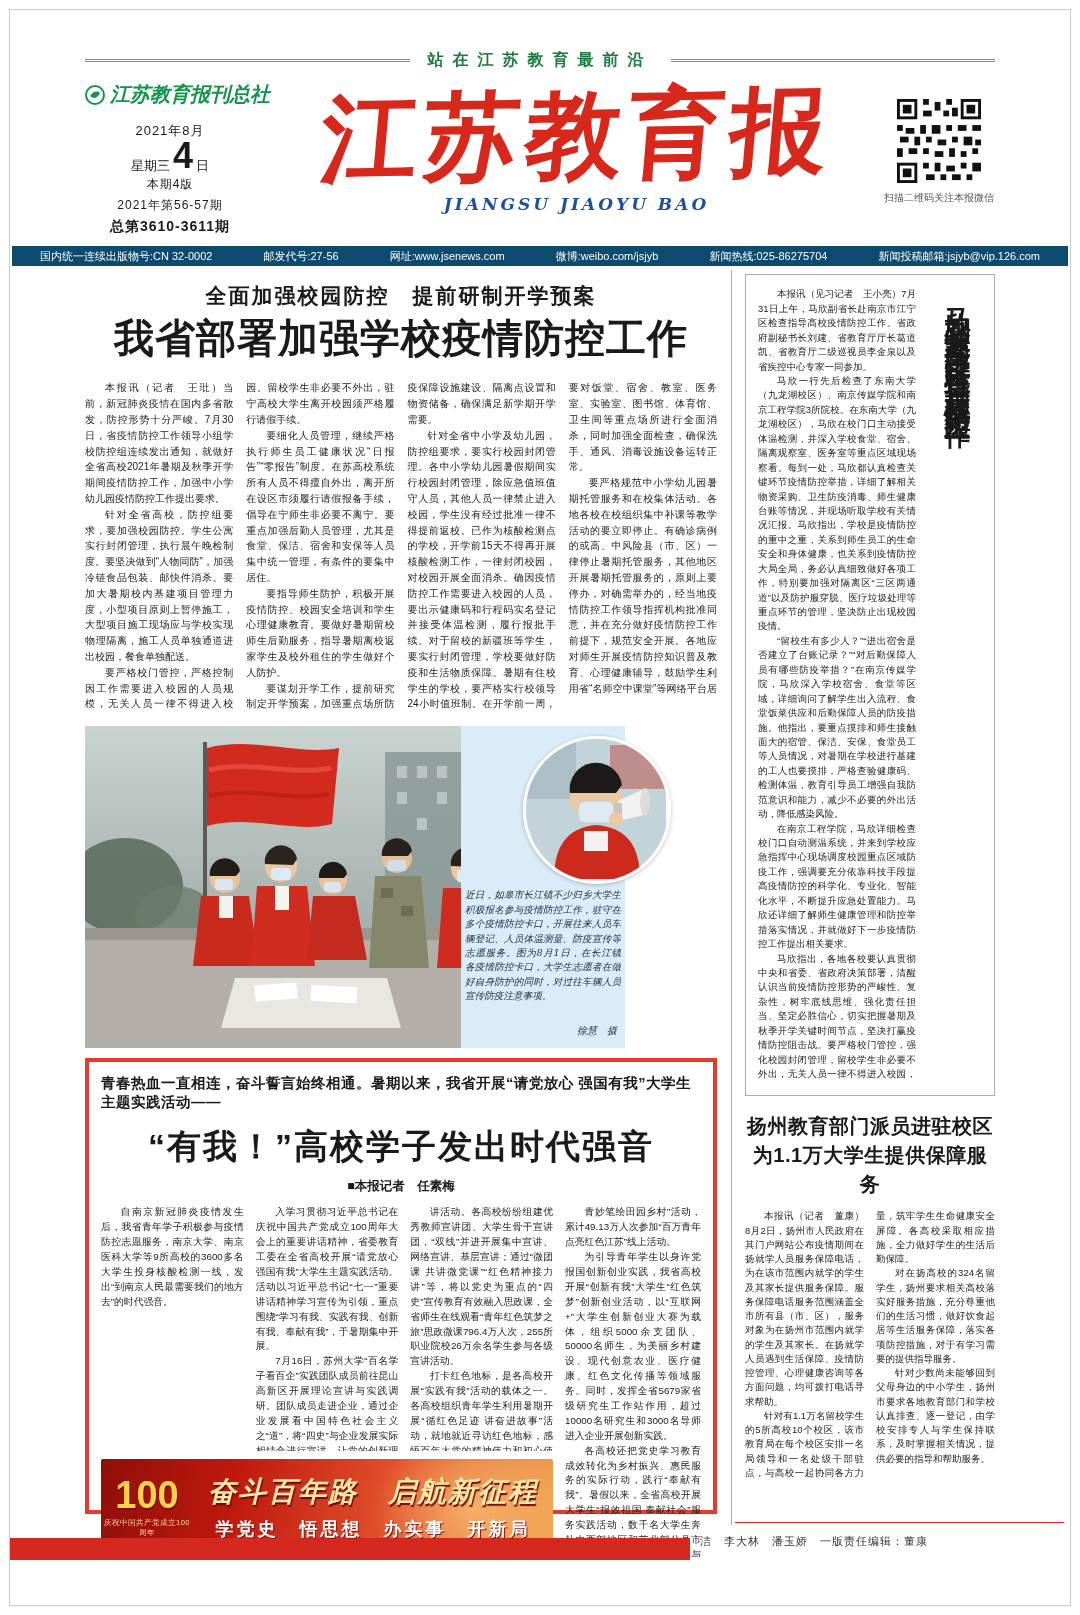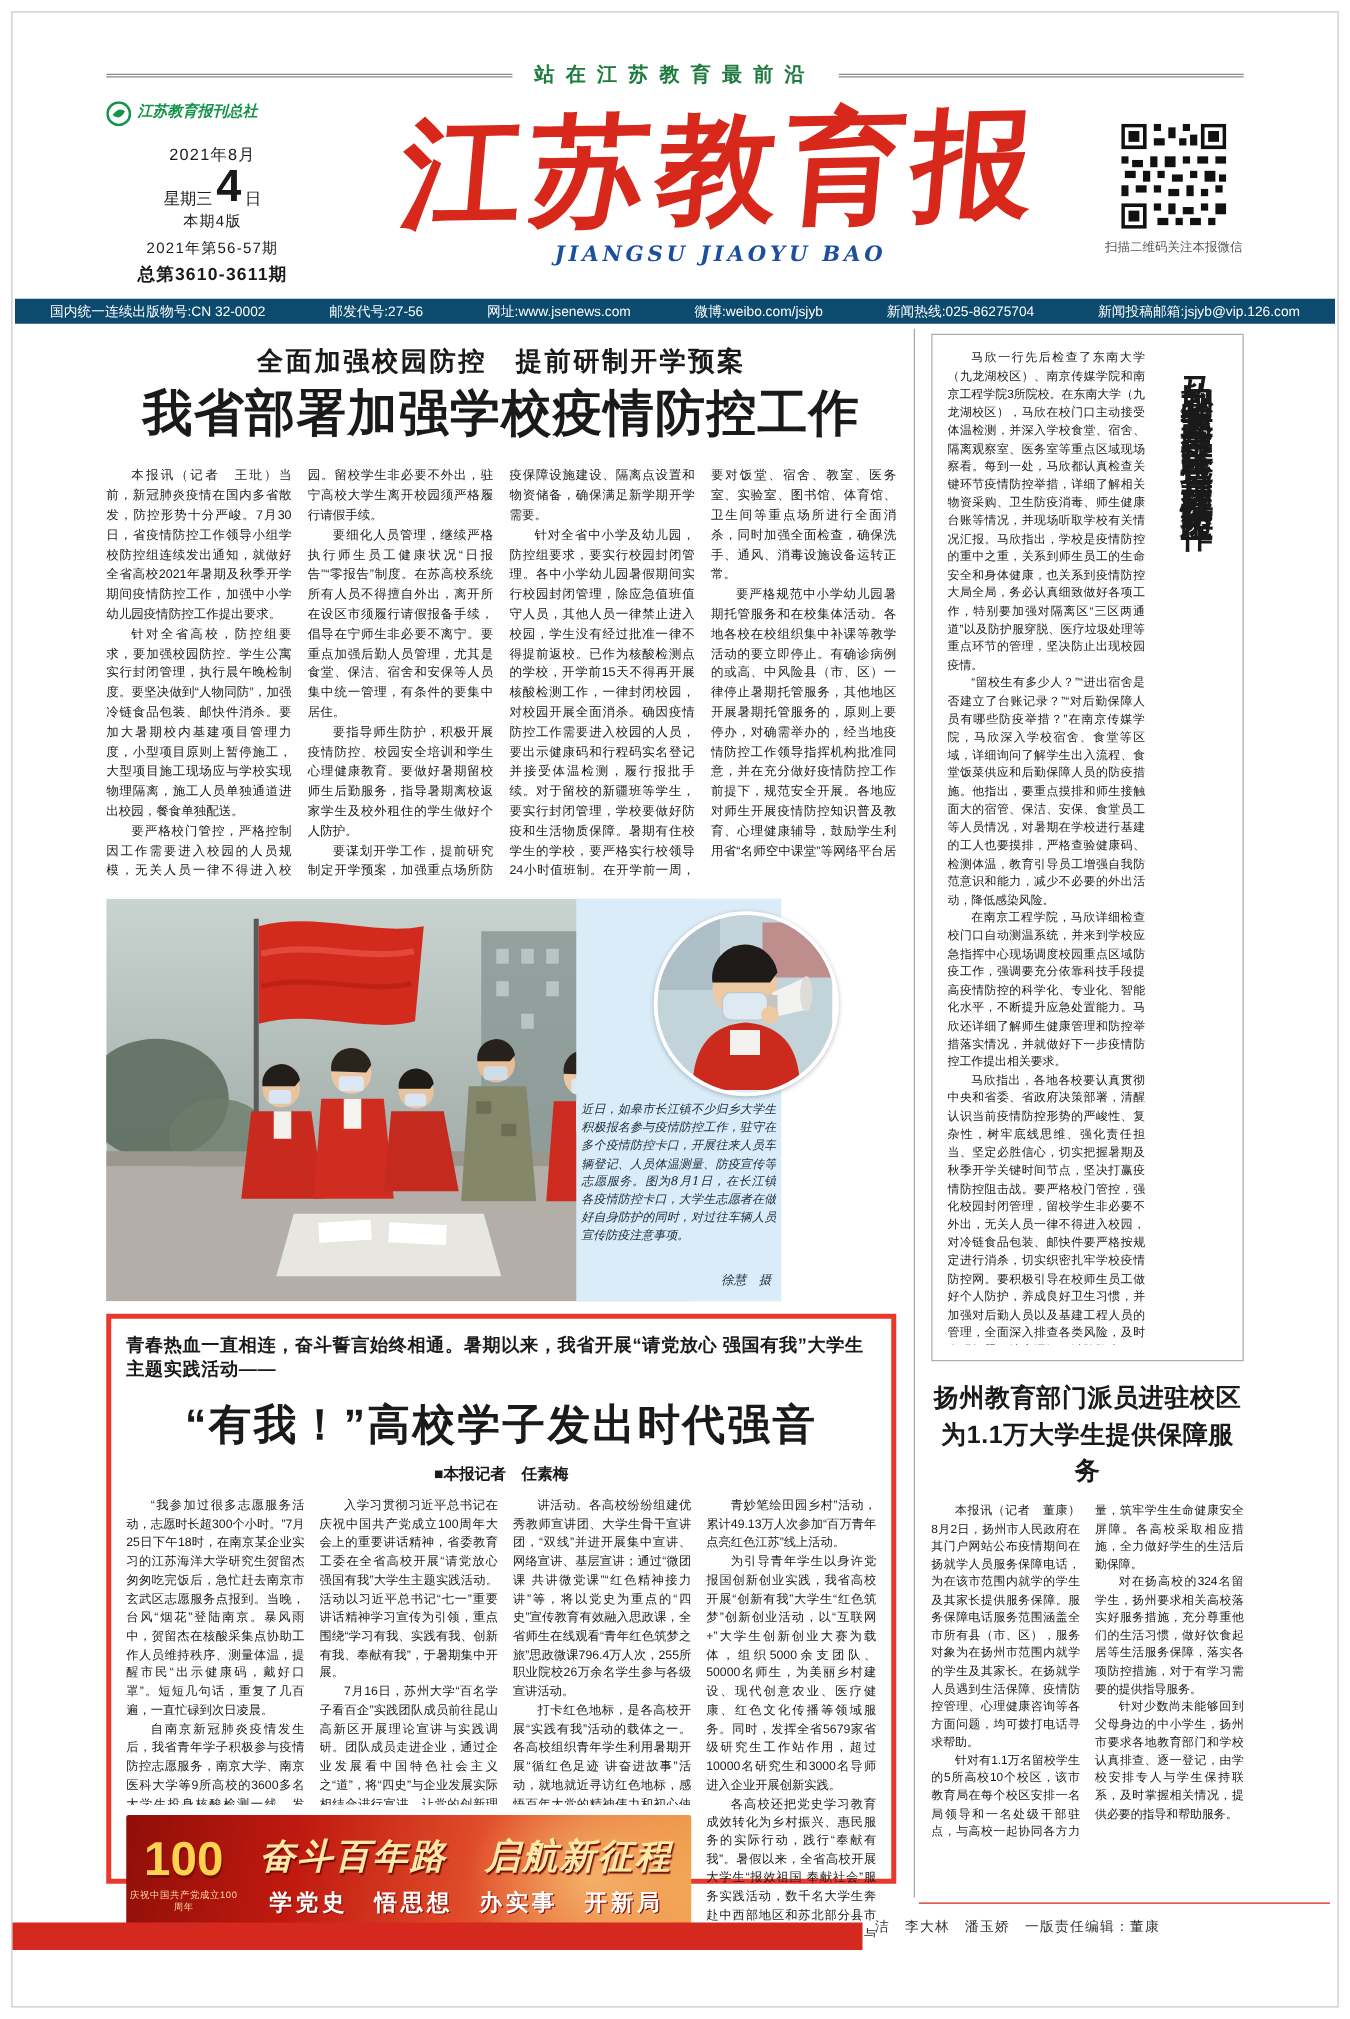--- a/index.html
+++ b/index.html
@@ -8,22 +8,22 @@
   .frame{position:absolute;inset:9px;border:1px solid #c9c9c9;pointer-events:none;}
 
   
   .topline{margin:50px 85px 0;display:flex;align-items:center;gap:18px;}
   .topline .rule{flex:1;border-top:3px double #8a8a8a;height:0;}
   .tagline{color:#1e7a3f;font-weight:bold;font-size:16px;letter-spacing:9px;white-space:nowrap;}
 
   
   .masthead{margin:10px 85px 0;display:flex;align-items:flex-start;}
   .mh-left{width:185px;flex:none;}
-  .logo-row{display:flex;align-items:flex-start;gap:5px;color:#13944b;font-weight:bold;
-            font-size:12px;font-style:italic;white-space:nowrap;}
+  .logo-row{display:flex;align-items:center;gap:5px;color:#13944b;font-weight:bold;
+            font-size:20px;font-style:italic;white-space:nowrap;}
   .dateblock{margin-top:14px;text-align:center;width:170px;}
   .d1{font-size:13px;letter-spacing:1px;}
   .d2{font-size:13px;display:flex;align-items:flex-end;justify-content:center;gap:3px;line-height:1;}
   .d2 .big{font-size:36px;font-weight:bold;line-height:.9;}
   .d3,.d4{font-size:12px;margin-top:4px;letter-spacing:1px;}
   .d5{font-size:14px;font-weight:bold;margin-top:4px;letter-spacing:1px;}
   .mh-center{flex:1;text-align:center;}
   .paper-title{font-family:"DejaVu Serif","Liberation Serif",serif;font-weight:900;color:#d7281b;
                font-size:96px;line-height:1.05;letter-spacing:6px;transform:skewX(-6deg) rotate(-1deg);
                display:inline-block;margin-top:4px;white-space:nowrap;}
@@ -308,21 +308,20 @@
       </figure>
 
       <div class="feature-box">
         <div class="feature-kicker">青春热血一直相连，奋斗誓言始终相通。暑期以来，我省开展“请党放心 强国有我”大学生主题实践活动——</div>
         <div class="feature-title">“有我！”高校学子发出时代强音</div>
         <div class="feature-byline">■本报记者　任素梅</div>
         <div class="feature-body">
           <div class="f-left">
             <div class="f-left-cols">
               <div class="fcol">
-                  <p class="para">“我参加过很多志愿服务活动，志愿时长超300个小时。”7月25日下午18时，在南京某企业实习的江苏海洋大学研究生贺留杰匆匆吃完饭后，急忙赶去南京市玄武区志愿服务点报到。当晚，台风“烟花”登陆南京。暴风雨中，贺留杰在核酸采集点协助工作人员维持秩序、测量体温，提醒市民“出示健康码，戴好口罩”。短短几句话，重复了几百遍，一直忙碌到次日凌晨。</p>
                   <p class="para">自南京新冠肺炎疫情发生后，我省青年学子积极参与疫情防控志愿服务，南京大学、南京医科大学等9所高校的3600多名大学生投身核酸检测一线，发出“到南京人民最需要我们的地方去”的时代强音。</p>
                 </div>
               <div class="fcol">
                   <p class="para">入学习贯彻习近平总书记在庆祝中国共产党成立100周年大会上的重要讲话精神，省委教育工委在全省高校开展“请党放心 强国有我”大学生主题实践活动。活动以习近平总书记“七一”重要讲话精神学习宣传为引领，重点围绕“学习有我、实践有我、创新有我、奉献有我”，于暑期集中开展。</p>
                   <p class="para">7月16日，苏州大学“百名学子看百企”实践团队成员前往昆山高新区开展理论宣讲与实践调研。团队成员走进企业，通过企业发展看中国特色社会主义之“道”，将“四史”与企业发展实际相结合进行宣讲，让党的创新理论进基层、进企业。</p>
                 </div>
               <div class="fcol">
                   <p class="para">讲活动。各高校纷纷组建优秀教师宣讲团、大学生骨干宣讲团，“双线”并进开展集中宣讲、网络宣讲、基层宣讲；通过“微团课 共讲微党课”“红色精神接力讲”等，将以党史为重点的“四史”宣传教育有效融入思政课，全省师生在线观看“青年红色筑梦之旅”思政微课796.4万人次，255所职业院校26万余名学生参与各级宣讲活动。</p>
                   <p class="para">打卡红色地标，是各高校开展“实践有我”活动的载体之一。各高校组织青年学生利用暑期开展“循红色足迹 讲奋进故事”活动，就地就近寻访红色地标，感悟百年大党的精神伟力和初心使命；打卡美丽乡村，感受改革开放和乡村振兴的伟大成就；走近老红军、老战士、英雄模范、时代楷模、道德模范、抗疫先锋等英模人物，学习身边榜样的先进事迹和崇高精神。</p>
                 </div>
@@ -343,20 +342,21 @@
               <p class="para">为引导青年学生以身许党报国创新创业实践，我省高校开展“创新有我”大学生“红色筑梦”创新创业活动，以“互联网+”大学生创新创业大赛为载体，组织5000余支团队、50000名师生，为美丽乡村建设、现代创意农业、医疗健康、红色文化传播等领域服务。同时，发挥全省5679家省级研究生工作站作用，超过10000名研究生和3000名导师进入企业开展创新实践。</p>
               <p class="para">各高校还把党史学习教育成效转化为乡村振兴、惠民服务的实际行动，践行“奉献有我”。暑假以来，全省高校开展大学生“报效祖国 奉献社会”服务实践活动，数千名大学生奔赴中西部地区和苏北部分县市开展支教。高校博士生团队与乡镇合作共建，围绕农产品品牌打造、农产品溯源、产业链壮大等提供指导和服务；农林院校助农团队为农户提供育秧、插秧、农业生产技术指导，助力农村经济发展和农民增收。</p>
             </div>
         </div>
       </div>
     </div>
 
     <div class="right-col">
       <div class="r1-box">
         <div class="r1-body">
+            <p class="para">本报讯（见习记者　王小亮）7月31日上午，马欣副省长赴南京市江宁区检查指导高校疫情防控工作。省政府副秘书长刘建、省教育厅厅长葛道凯、省教育厅二级巡视员李金泉以及省疾控中心专家一同参加。</p>
             <p class="para">马欣一行先后检查了东南大学（九龙湖校区）、南京传媒学院和南京工程学院3所院校。在东南大学（九龙湖校区），马欣在校门口主动接受体温检测，并深入学校食堂、宿舍、隔离观察室、医务室等重点区域现场察看。每到一处，马欣都认真检查关键环节疫情防控举措，详细了解相关物资采购、卫生防疫消毒、师生健康台账等情况，并现场听取学校有关情况汇报。马欣指出，学校是疫情防控的重中之重，关系到师生员工的生命安全和身体健康，也关系到疫情防控大局全局，务必认真细致做好各项工作，特别要加强对隔离区“三区两通道”以及防护服穿脱、医疗垃圾处理等重点环节的管理，坚决防止出现校园疫情。</p>
             <p class="para">“留校生有多少人？”“进出宿舍是否建立了台账记录？”“对后勤保障人员有哪些防疫举措？”在南京传媒学院，马欣深入学校宿舍、食堂等区域，详细询问了解学生出入流程、食堂饭菜供应和后勤保障人员的防疫措施。他指出，要重点摸排和师生接触面大的宿管、保洁、安保、食堂员工等人员情况，对暑期在学校进行基建的工人也要摸排，严格查验健康码、检测体温，教育引导员工增强自我防范意识和能力，减少不必要的外出活动，降低感染风险。</p>
             <p class="para">在南京工程学院，马欣详细检查校门口自动测温系统，并来到学校应急指挥中心现场调度校园重点区域防疫工作，强调要充分依靠科技手段提高疫情防控的科学化、专业化、智能化水平，不断提升应急处置能力。马欣还详细了解师生健康管理和防控举措落实情况，并就做好下一步疫情防控工作提出相关要求。</p>
             <p class="para">马欣指出，各地各校要认真贯彻中央和省委、省政府决策部署，清醒认识当前疫情防控形势的严峻性、复杂性，树牢底线思维、强化责任担当、坚定必胜信心，切实把握暑期及秋季开学关键时间节点，坚决打赢疫情防控阻击战。要严格校门管控，强化校园封闭管理，留校学生非必要不外出，无关人员一律不得进入校园，对冷链食品包装、邮快件要严格按规定进行消杀，切实织密扎牢学校疫情防控网。要积极引导在校师生员工做好个人防护，养成良好卫生习惯，并加强对后勤人员以及基建工程人员的管理，全面深入排查各类风险，及时发现问题、堵塞漏洞、消除隐患。要压紧压实各方责任，落细落实防控措施，加强与属地和有关部门的密切协作，并提前研究制定开学预案，以坚决有力措施守护好师生生命安全和身体健康。</p>
           </div>
         <div class="r1-title">马欣副省长赴南京市江宁区检查指导高校疫情防控工作</div>
       </div>
 
       <div class="r2">
         <div class="r2-title">

